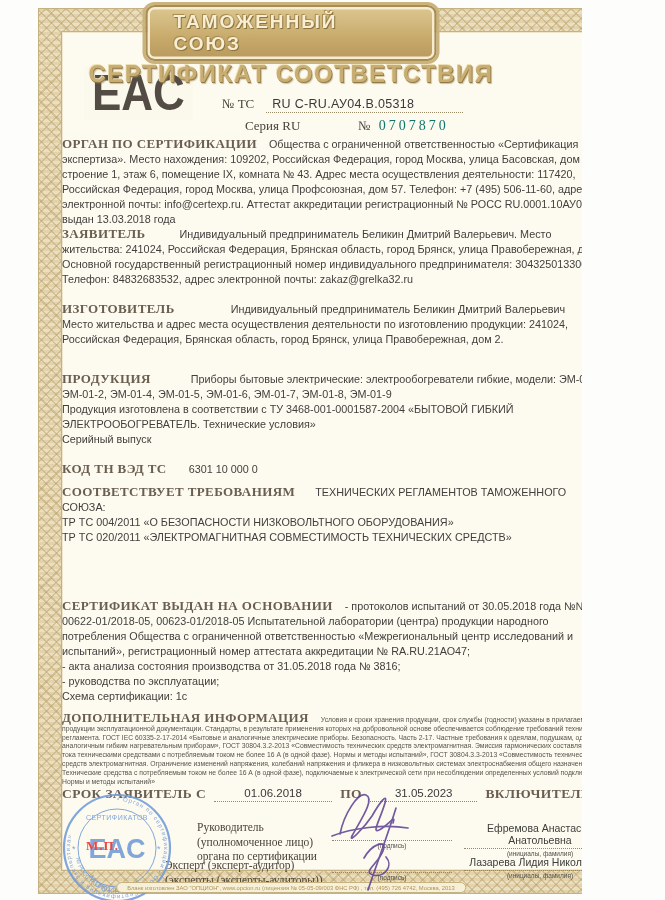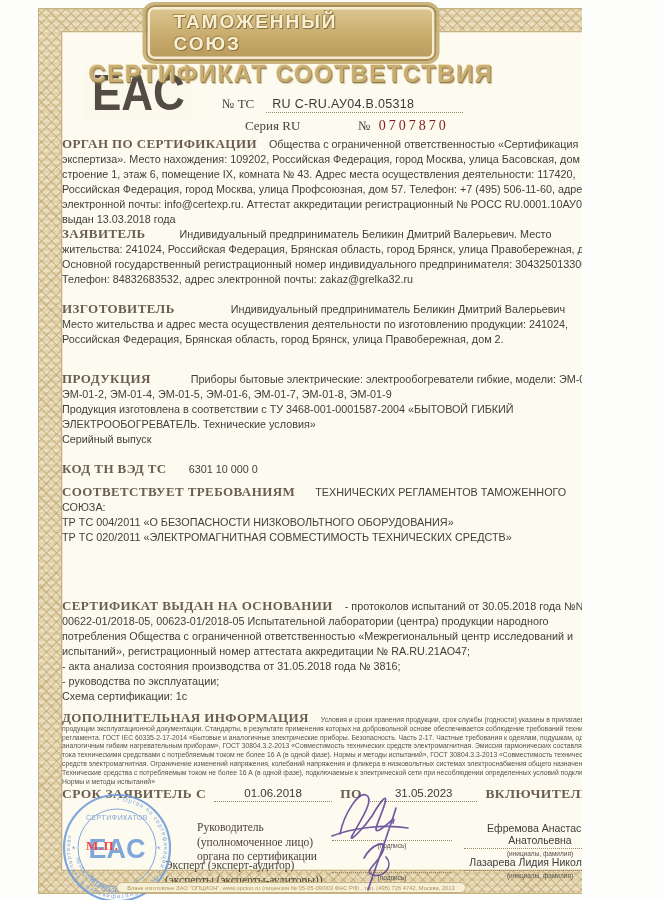--- a/index.html
+++ b/index.html
@@ -31,21 +31,21 @@
     font-weight:bold;font-size:44px;color:#524c45;letter-spacing:0;
     transform:scaleY(1.12);transform-origin:top left;line-height:1;}
   .numline{position:absolute;top:96px;left:222px;z-index:4;font-size:13px;color:#4a443e;
     font-family:"Liberation Serif",serif;}
   .numline .val{display:inline-block;font-family:"Liberation Sans",sans-serif;font-size:12.5px;
     color:#39393b;border-bottom:1px dotted #9a8a68;min-width:185px;margin-left:12px;
     letter-spacing:.3px;padding:0 6px 1px 6px;}
   .seriesline{position:absolute;top:118px;left:245px;z-index:4;font-size:13px;color:#4a443e;
     font-family:"Liberation Serif",serif;}
   .seriesline .no{margin-left:58px;}
-  .seriesline .red{color:#7f1d1d;letter-spacing:3px;margin-left:8px;font-size:14px;}
+  .seriesline .red{color:#0f766e;letter-spacing:3px;margin-left:8px;font-size:14px;}
   
   .sec{position:absolute;left:62px;width:550px;z-index:3;font-size:10.8px;line-height:15px;
     color:#403f3d;}
   .sec-label{font-family:"Liberation Serif",serif;font-weight:bold;font-size:13px;
     color:#6a5e50;letter-spacing:.4px;margin-right:var(--gap,14px);margin-top:9px;}
   .sec-text{white-space:pre-line;}
   .sec.tiny{font-size:6.8px;line-height:8.8px;color:#56544f;}
   
   .validity{position:absolute;left:62px;top:786px;width:550px;z-index:3;display:flex;
     align-items:flex-end;gap:8px;font-size:11.5px;color:#39393b;}

